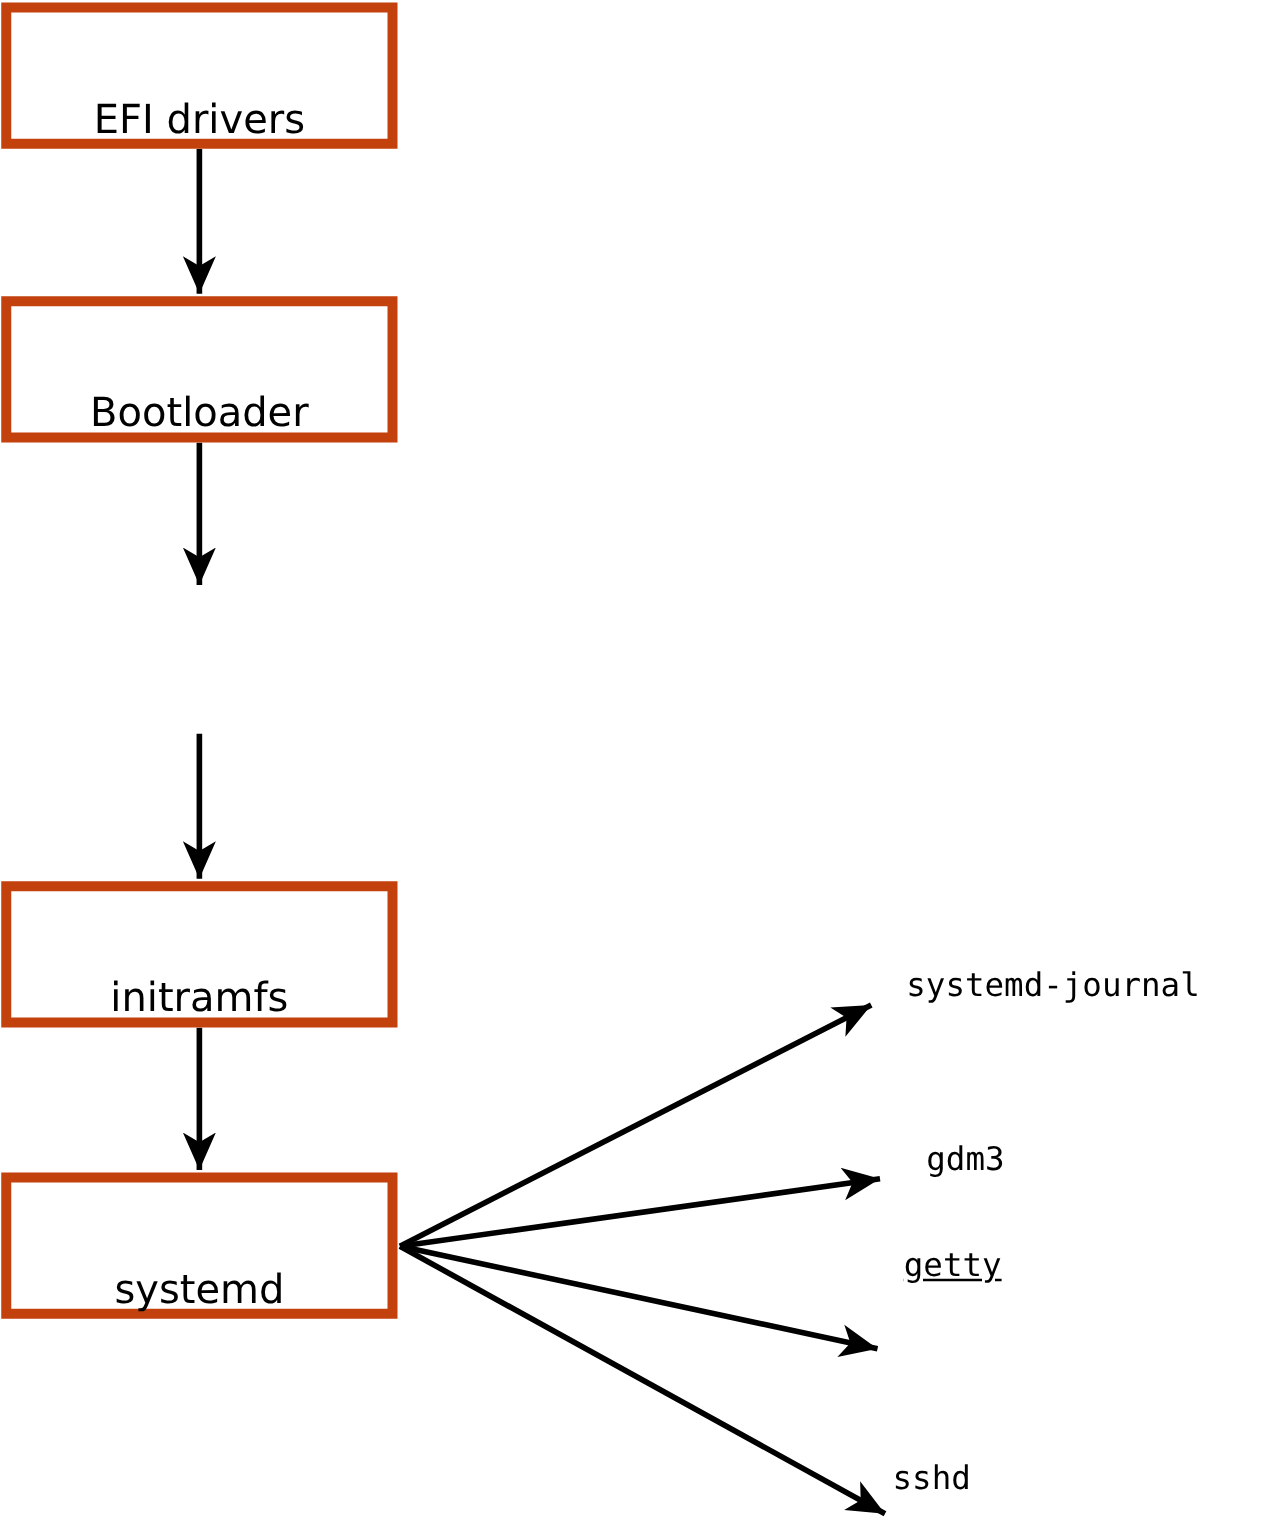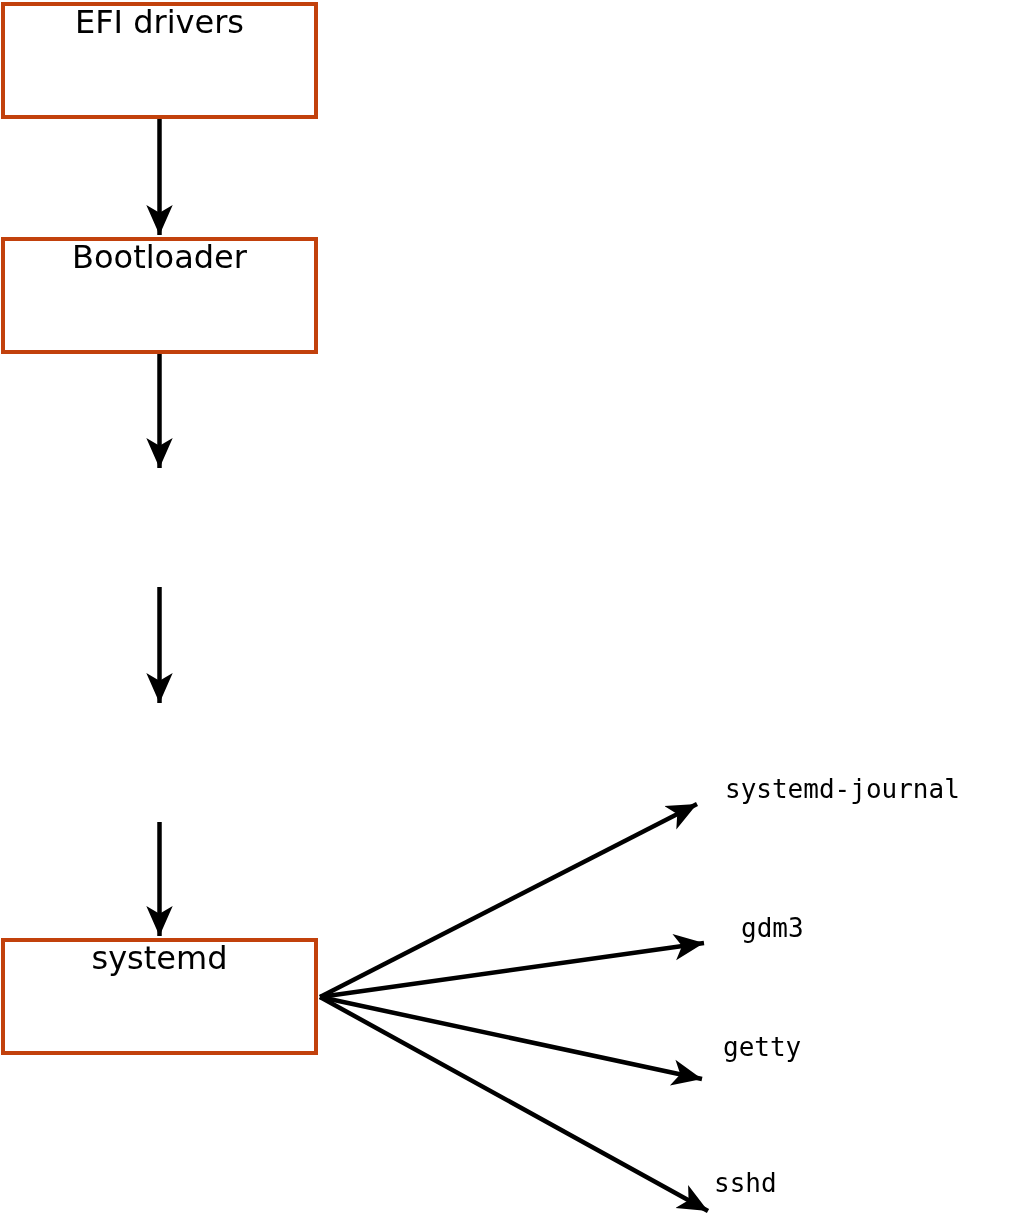--- a/index.html
+++ b/index.html
@@ -26,44 +26,44 @@
   .arrow-layer line {
     stroke: #000000;
     stroke-width: 4.5;
   }
   .node-box {
     position: absolute;
     left: 1px;
     width: 317px;
     height: 117px;
     box-sizing: border-box;
-    border: 4px solid #c2410c;
+    border: 8px solid #c2410c;
     background: #ffffff;
     display: flex;
-    align-items: flex-start;
+    align-items: flex-end;
     justify-content: center;
     font-size: 32px;
     line-height: 1;
     white-space: nowrap;
   }
   .box-efi        { top: 2px;   }
   .box-bootloader { top: 237px; }
   .box-kernel     { top: 470px; }
   .box-initramfs  { top: 705px; }
   .box-systemd    { top: 938px; }
   .target-label {
     position: absolute;
     font-family: "DejaVu Sans Mono", monospace;
     font-size: 26px;
     line-height: 30px;
     white-space: nowrap;
   }
   .target-journal { left: 725px; top: 774px; }
   .target-gdm3    { left: 725px; top: 913px; margin-left: 16px; }
-  .target-getty   { left: 723px; top: 1032px; }
+  .target-getty   { left: 723px; top: 998px; text-decoration: underline; }
   .target-sshd    { left: 714px; top: 1168px; }
   .annotation {
     position: absolute;
     left: 561px;
     top: 164px;
     font-size: 30px;
     line-height: 30px;
     white-space: nowrap;
   }
 </style>
@@ -92,20 +92,23 @@
 
   <div class="node-box box-efi">
     <span>EFI drivers</span>
   </div>
 
   <div class="node-box box-bootloader">
     <span>Bootloader</span>
   </div>
 
 
+  <div class="node-box box-initramfs">
+    <span>initramfs</span>
+  </div>
 
   <div class="node-box box-systemd">
     <span>systemd</span>
   </div>
 
   <div class="target-label target-journal">systemd-journal</div>
 
   <div class="target-label target-gdm3">gdm3</div>
 
   <div class="target-label target-getty">getty</div>

